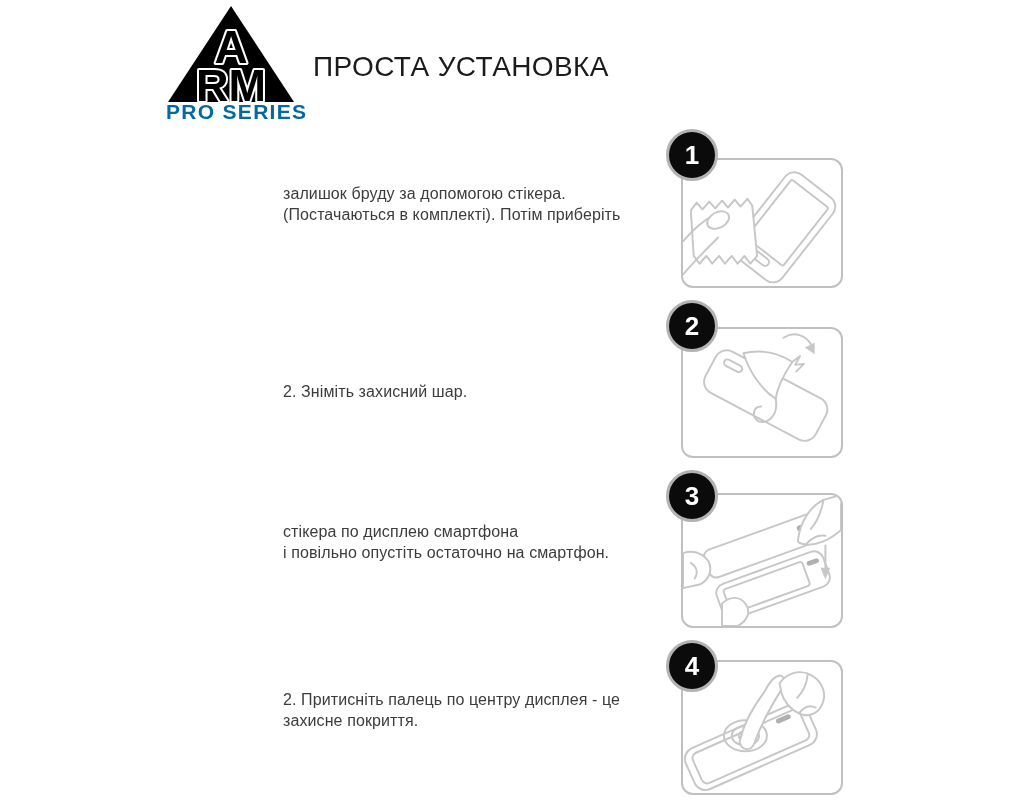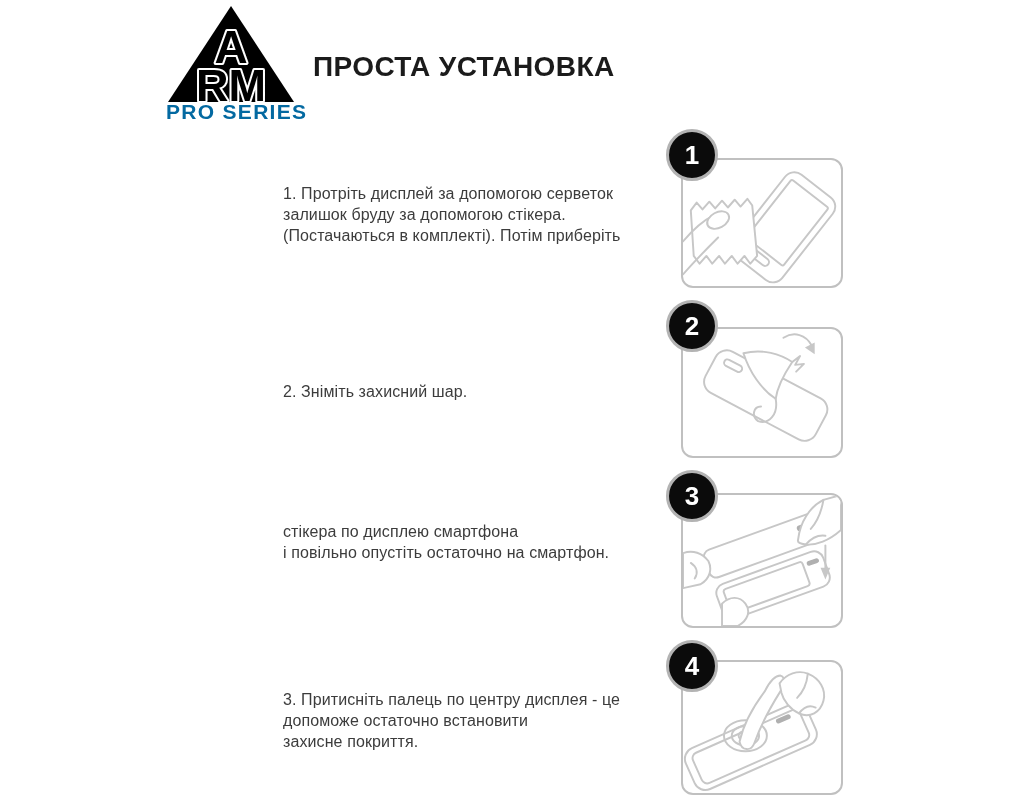--- a/index.html
+++ b/index.html
@@ -5,21 +5,21 @@
   html,body{margin:0;padding:0;background:#fff;}
   .canvas{position:relative;width:1024px;height:800px;background:#ffffff;overflow:hidden;
           font-family:"Liberation Sans",sans-serif;}
 
   
   .logo-svg{position:absolute;left:168px;top:6px;width:126px;height:96px;}
   .logo-subtitle{position:absolute;left:166px;top:100px;width:130px;text-align:center;
                  font-weight:700;font-size:21px;letter-spacing:1.3px;color:#0369a1;white-space:nowrap;}
 
   
-  .title{position:absolute;left:313px;top:51px;margin:0;font-size:28px;font-weight:700;
+  .title{position:absolute;left:313px;top:51px;margin:0;font-size:28px;font-weight:400;
          letter-spacing:.4px;color:#1b1b1b;white-space:nowrap;}
 
   
   .step-text{position:absolute;left:283px;font-size:16px;line-height:21px;color:#3c3c3c;
              letter-spacing:.1px;white-space:nowrap;}
   .st1{top:183px}.st2{top:381px}.st3{top:521px}.st4{top:689px}
 
   
   .badge{position:absolute;left:666px;width:46px;height:46px;border-radius:50%;
          background:#0b0b0b;border:3px solid #b3b3b3;color:#ffffff;z-index:2;
@@ -46,34 +46,32 @@
   <svg class="logo-svg" viewBox="0 0 126 96" aria-hidden="true">
     <polygon points="63,0 126,96 0,96" fill="#000"></polygon>
     <text x="63" y="57" text-anchor="middle" font-size="46" font-weight="bold" fill="#000" stroke="#fff" stroke-width="4" paint-order="stroke" stroke-linejoin="round" font-family="Liberation Sans, sans-serif">A</text>
     <text x="63" y="95" text-anchor="middle" font-size="45" font-weight="bold" fill="#000" stroke="#fff" stroke-width="4" paint-order="stroke" stroke-linejoin="round" font-family="Liberation Sans, sans-serif">RM</text>
   </svg>
   <div class="logo-subtitle">PRO SERIES</div>
 
   <h1 class="title">ПРОСТА УСТАНОВКА</h1>
 
   <div class="step-text st1">
-    <div>1. Протріть дисплей за допомогою серветок</div>
     <div>залишок бруду за допомогою стікера.</div>
     <div>(Постачаються в комплекті). Потім приберіть</div>
   </div>
   <div class="step-text st2">
     <div>2. Зніміть захисний шар.</div>
   </div>
   <div class="step-text st3">
     <div>стікера по дисплею смартфона</div>
     <div>і повільно опустіть остаточно на смартфон.</div>
   </div>
   <div class="step-text st4">
-    <div>3. Притисніть палець по центру дисплея - це</div>
-    <div>допоможе остаточно встановити</div>
+    <div>2. Притисніть палець по центру дисплея - це</div>
     <div>захисне покриття.</div>
   </div>
 
   <div class="badge b1">1</div>
   <div class="badge b2">2</div>
   <div class="badge b3">3</div>
   <div class="badge b4">4</div>
 
   <div class="illus-box x1">
     <svg viewBox="0 0 162 130" preserveAspectRatio="none" aria-hidden="true">

